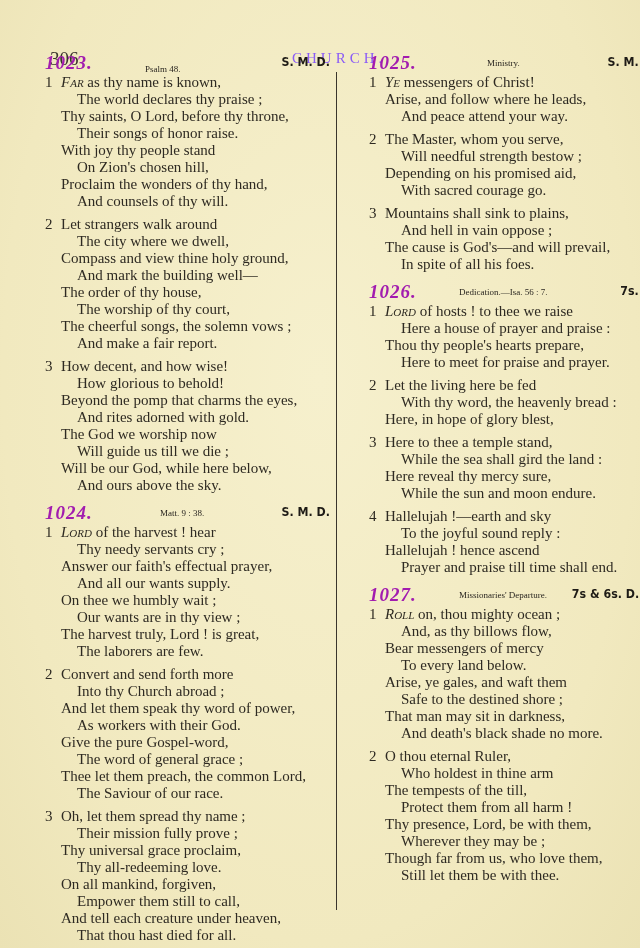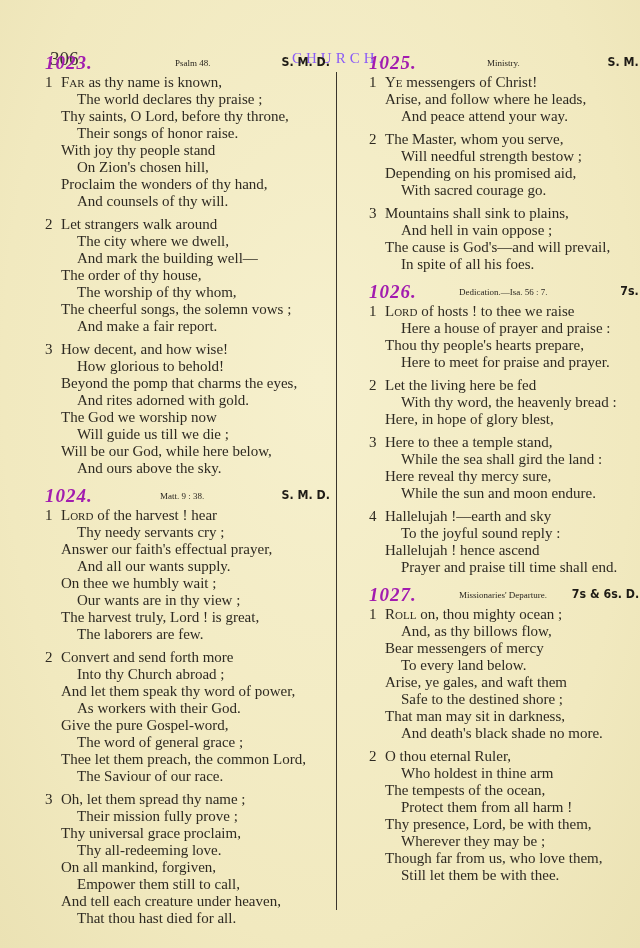--- a/index.html
+++ b/index.html
@@ -21,54 +21,55 @@
   .hymn { margin-bottom:8px; }
   .hymn-head { position:relative; height:22px; }
   .hymn-num { position:absolute; left:0; top:0; font-weight:bold; font-size:19px; letter-spacing:1px; color:#a21caf;font-style:italic; }
   .hymn-topic { position:absolute; top:6px; font-size:9px; color:#2a2620; }
   .hymn-meter { position:absolute; right:0; top:2px; font-family:"DejaVu Sans", sans-serif; font-weight:bold; font-size:13px; transform:scaleX(0.85); transform-origin:right; color:#1e1b16; }
   .stanza { margin-bottom:6px; }
   .line { position:relative; font-size:15px; line-height:17px; white-space:nowrap; color:#2e2a22; }
   .line.l0 { padding-left:16px; }
   .line.l1 { padding-left:32px; }
   .snum { position:absolute; left:0; top:0; }
-  .sc { font-variant:small-caps; }
+  .sc { font-variant:small-caps;font-style:italic; }
 </style>
 </head>
 <body>
 
 <div class="page-header">
   <span class="page-number">306</span>
   <span class="running-head">CHURCH.</span>
 </div>
 
 <div class="column col-left" id="col-left">
     <div class="hymn">
     <div class="hymn-head">
       <span class="hymn-num">1023.</span>
-      <span class="hymn-topic" style="left: 130px;">Psalm 48.</span>
+      <span class="hymn-topic" style="left: 100px; margin-top: 6px;">Psalm 48.</span>
       <span class="hymn-meter">S. M. D.</span>
     </div>
     <div class="stanzas">
         <div class="stanza">
           <div class="line l0"><span class="snum">1</span><span class="sc">Far</span><span> as thy name is known,</span></div>
           <div class="line l1"><span>The world declares thy praise ;</span></div>
           <div class="line l0"><span>Thy saints, O Lord, before thy throne,</span></div>
           <div class="line l1"><span>Their songs of honor raise.</span></div>
           <div class="line l0"><span>With joy thy people stand</span></div>
           <div class="line l1"><span>On Zion's chosen hill,</span></div>
           <div class="line l0"><span>Proclaim the wonders of thy hand,</span></div>
           <div class="line l1"><span>And counsels of thy will.</span></div>
         </div>
         <div class="stanza">
           <div class="line l0"><span class="snum">2</span><span>Let strangers walk around</span></div>
           <div class="line l1"><span>The city where we dwell,</span></div>
+          <div class="line l0"><span>Compass and view thine holy ground,</span></div>
           <div class="line l1"><span>And mark the building well—</span></div>
           <div class="line l0"><span>The order of thy house,</span></div>
-          <div class="line l1"><span>The worship of thy whom,</span></div>
+          <div class="line l1"><span>The worship of thy court,</span></div>
           <div class="line l0"><span>The cheerful songs, the solemn vows ;</span></div>
           <div class="line l1"><span>And make a fair report.</span></div>
         </div>
         <div class="stanza">
           <div class="line l0"><span class="snum">3</span><span>How decent, and how wise!</span></div>
           <div class="line l1"><span>How glorious to behold!</span></div>
           <div class="line l0"><span>Beyond the pomp that charms the eyes,</span></div>
           <div class="line l1"><span>And rites adorned with gold.</span></div>
           <div class="line l0"><span>The God we worship now</span></div>
           <div class="line l1"><span>Will guide us till we die ;</span></div>
@@ -190,21 +191,21 @@
           <div class="line l0"><span>Bear messengers of mercy</span></div>
           <div class="line l1"><span>To every land below.</span></div>
           <div class="line l0"><span>Arise, ye gales, and waft them</span></div>
           <div class="line l1"><span>Safe to the destined shore ;</span></div>
           <div class="line l0"><span>That man may sit in darkness,</span></div>
           <div class="line l1"><span>And death's black shade no more.</span></div>
         </div>
         <div class="stanza">
           <div class="line l0"><span class="snum">2</span><span>O thou eternal Ruler,</span></div>
           <div class="line l1"><span>Who holdest in thine arm</span></div>
-          <div class="line l0"><span>The tempests of the ocean,</span></div>
+          <div class="line l0"><span>The tempests of the till,</span></div>
           <div class="line l1"><span>Protect them from all harm !</span></div>
           <div class="line l0"><span>Thy presence, Lord, be with them,</span></div>
           <div class="line l1"><span>Wherever they may be ;</span></div>
           <div class="line l0"><span>Though far from us, who love them,</span></div>
           <div class="line l1"><span>Still let them be with thee.</span></div>
         </div>
       </div>
   </div>
   </div>
 

